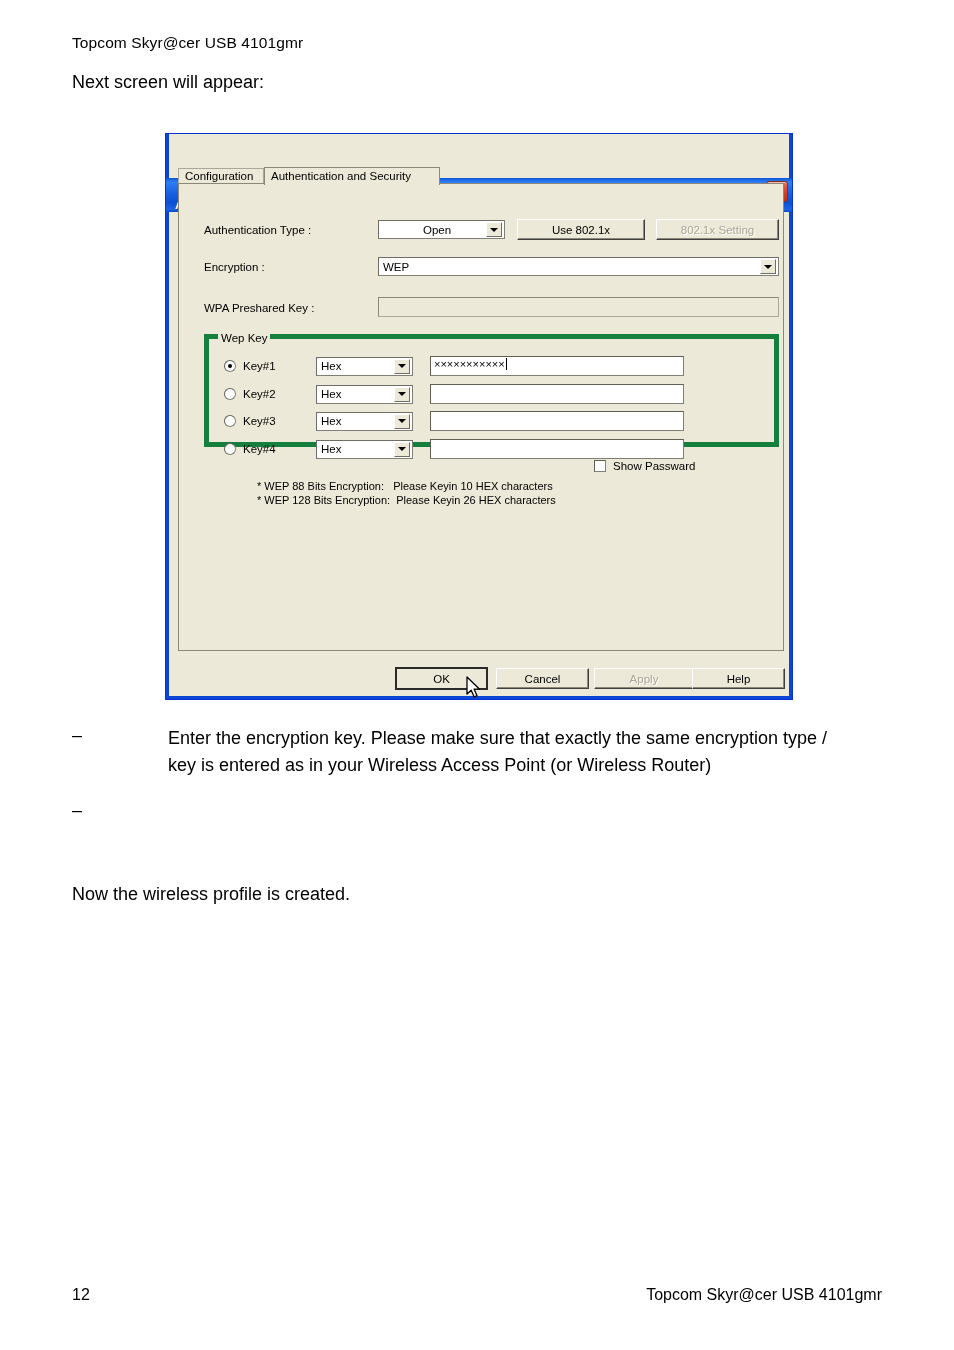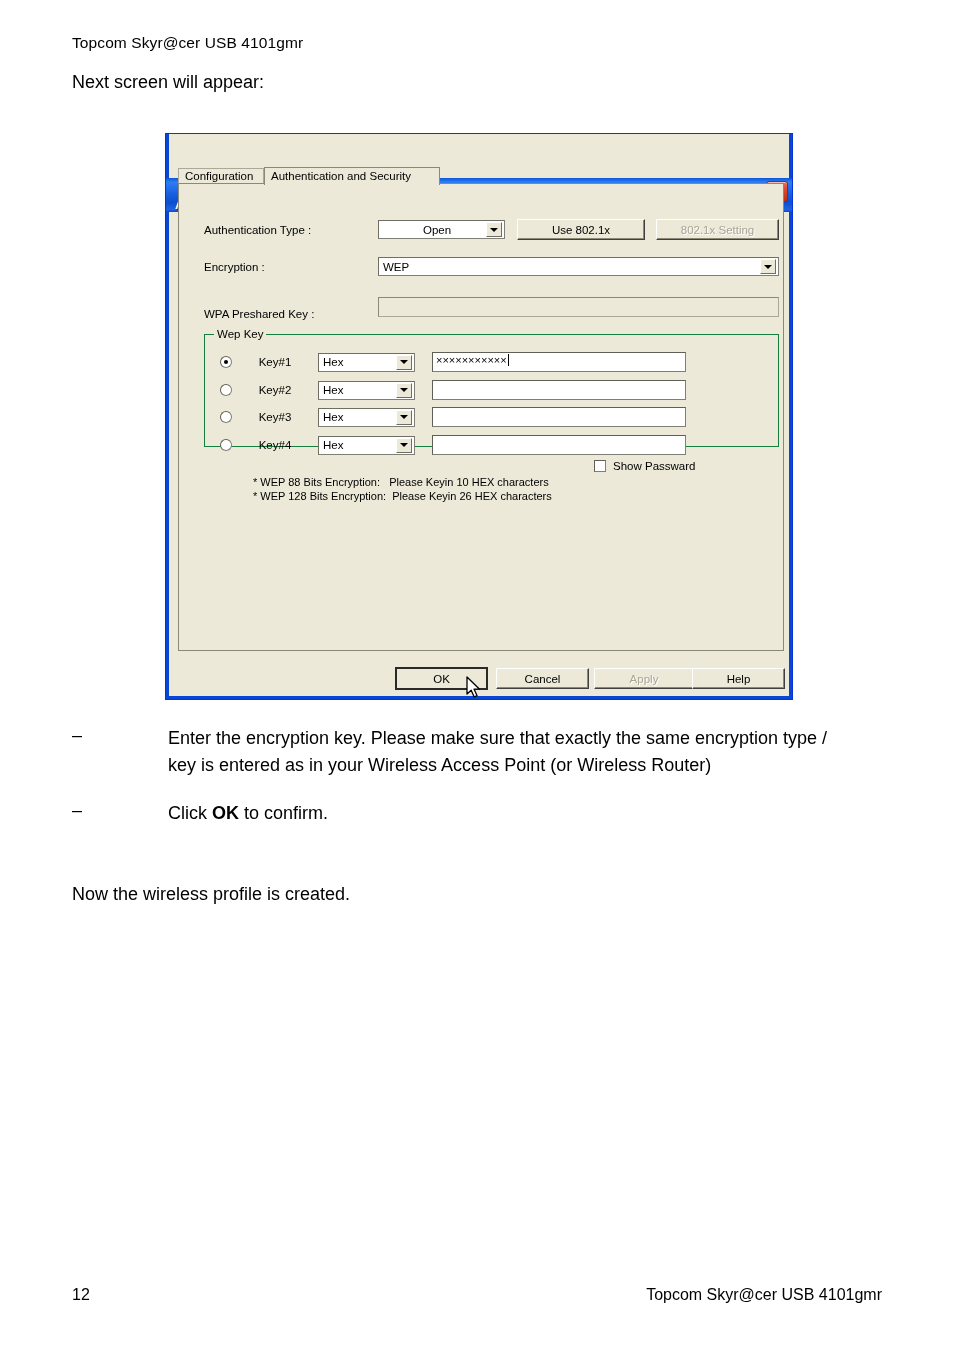--- a/index.html
+++ b/index.html
@@ -117,39 +117,39 @@
     border:1px solid #7f7f76;border-top-color:#5f5f56;border-left-color:#5f5f56;
     box-sizing:border-box;
     display:flex;align-items:center;padding:0 3px;
     font-size:11.5px;
   }
   .tfield.disabled{background:#ece9d8;border-color:#aca899;border-top-color:#8b8878;border-left-color:#8b8878;}
 
   
   .group{
     position:absolute;
-    border:1px solid #15803d;
+    border:5px solid #15803d;
     box-sizing:border-box;
   }
   .group > .gtitle{
     position:absolute;left:9px;top:-7px;background:#ece9d8;
     padding:0 3px;font-size:11.5px;
   }
 
   .radio{
     width:12px;height:12px;border-radius:50%;
     background:#ffffff;
     border:1px solid #7f7f76;border-top-color:#5f5f56;border-left-color:#5f5f56;
     box-sizing:border-box;position:relative;cursor:pointer;flex:0 0 auto;
   }
   .radio.on::after{
     content:"";position:absolute;left:3px;top:3px;width:4px;height:4px;
     border-radius:50%;background:#000;
   }
-  .rlabel{font-size:11.5px;margin-left:13px;text-align:center;}
+  .rlabel{font-size:11.5px;margin-left:7px;}
 
   .keyrow{position:absolute;display:flex;align-items:center;}
 
   .note{position:absolute;font-size:11px;line-height:14px;white-space:pre;}
 
   .checkrow{position:absolute;display:flex;align-items:center;}
   .checkbox{
     width:12px;height:12px;background:#ffffff;
     border:1px solid #7f7f76;border-top-color:#5f5f56;border-left-color:#5f5f56;
     box-sizing:border-box;cursor:pointer;flex:0 0 auto;
@@ -213,21 +213,21 @@
       <div class="frow" style="left:25px;top:77px;">
         <span class="flabel" style="width:145px;">Encryption :</span>
       </div>
       <div class="combo" style="position:absolute;left:199px;top:73px;width:401px;">
         <span class="cval">WEP</span>
         <span class="arrowbox">
             <i class="caret"></i>
           </span>
       </div>
 
-      <div class="frow" style="left:25px;top:124px;">
+      <div class="frow" style="left:25px;top:118px;">
         <span class="flabel" style="width:150px;">WPA Preshared Key :</span>
       </div>
       <div class="tfield disabled" style="position:absolute;left:199px;top:113px;width:401px;">
         <span></span>
       </div>
 
       <div class="group" style="left:25px;top:150px;width:575px;height:113px;">
         <span class="gtitle">Wep Key</span>
 
         <div class="keyrow" style="left:15px;top:17px;">
@@ -317,21 +317,20 @@
     <path d="M1 1 L1 18 L5.2 14.2 L8.2 21 L11 19.6 L8.1 13.2 L13.6 13.2 Z" fill="#ffffff" stroke="#000000" stroke-width="1.3" stroke-linejoin="round"></path>
   </svg>
 
   <div class="bullets">
     <div class="bullet">
       <span class="dash-inner">–</span>
       <span class="btext">Enter the encryption key. Please make sure that exactly the same encryption type / key is entered as in your Wireless Access Point (or Wireless Router)</span>
     </div>
     <div class="bullet" style="margin-top:21px;">
       <span class="dash-inner">–</span>
-      <span class="btext"><span>Click </span><b>OK</b><span> to confirm.</span></span>
     </div>
   </div>
 
   <div class="closing">Now the wireless profile is created.</div>
 
   <div class="footer-page">12</div>
   <div class="footer-title">Topcom Skyr@cer USB 4101gmr</div>
 
 </div>
 

